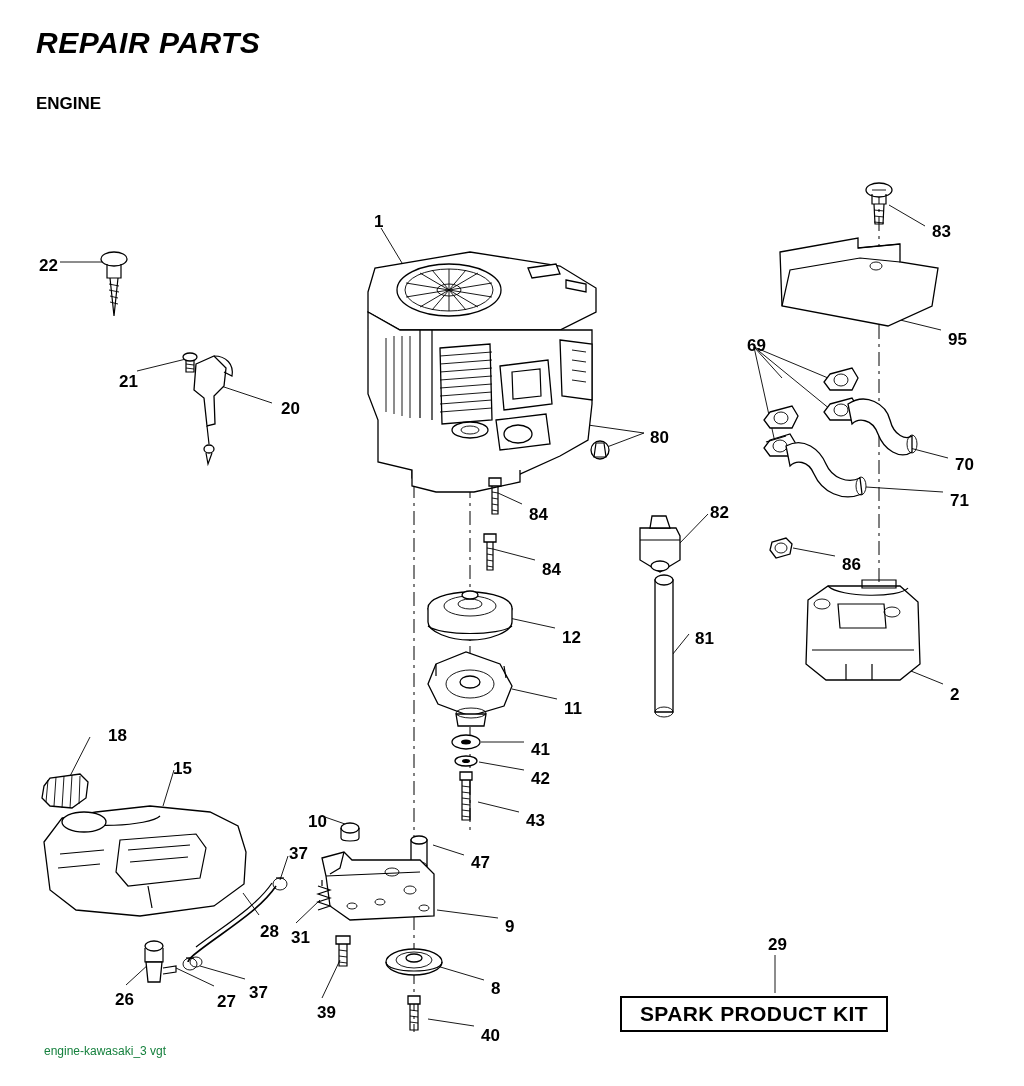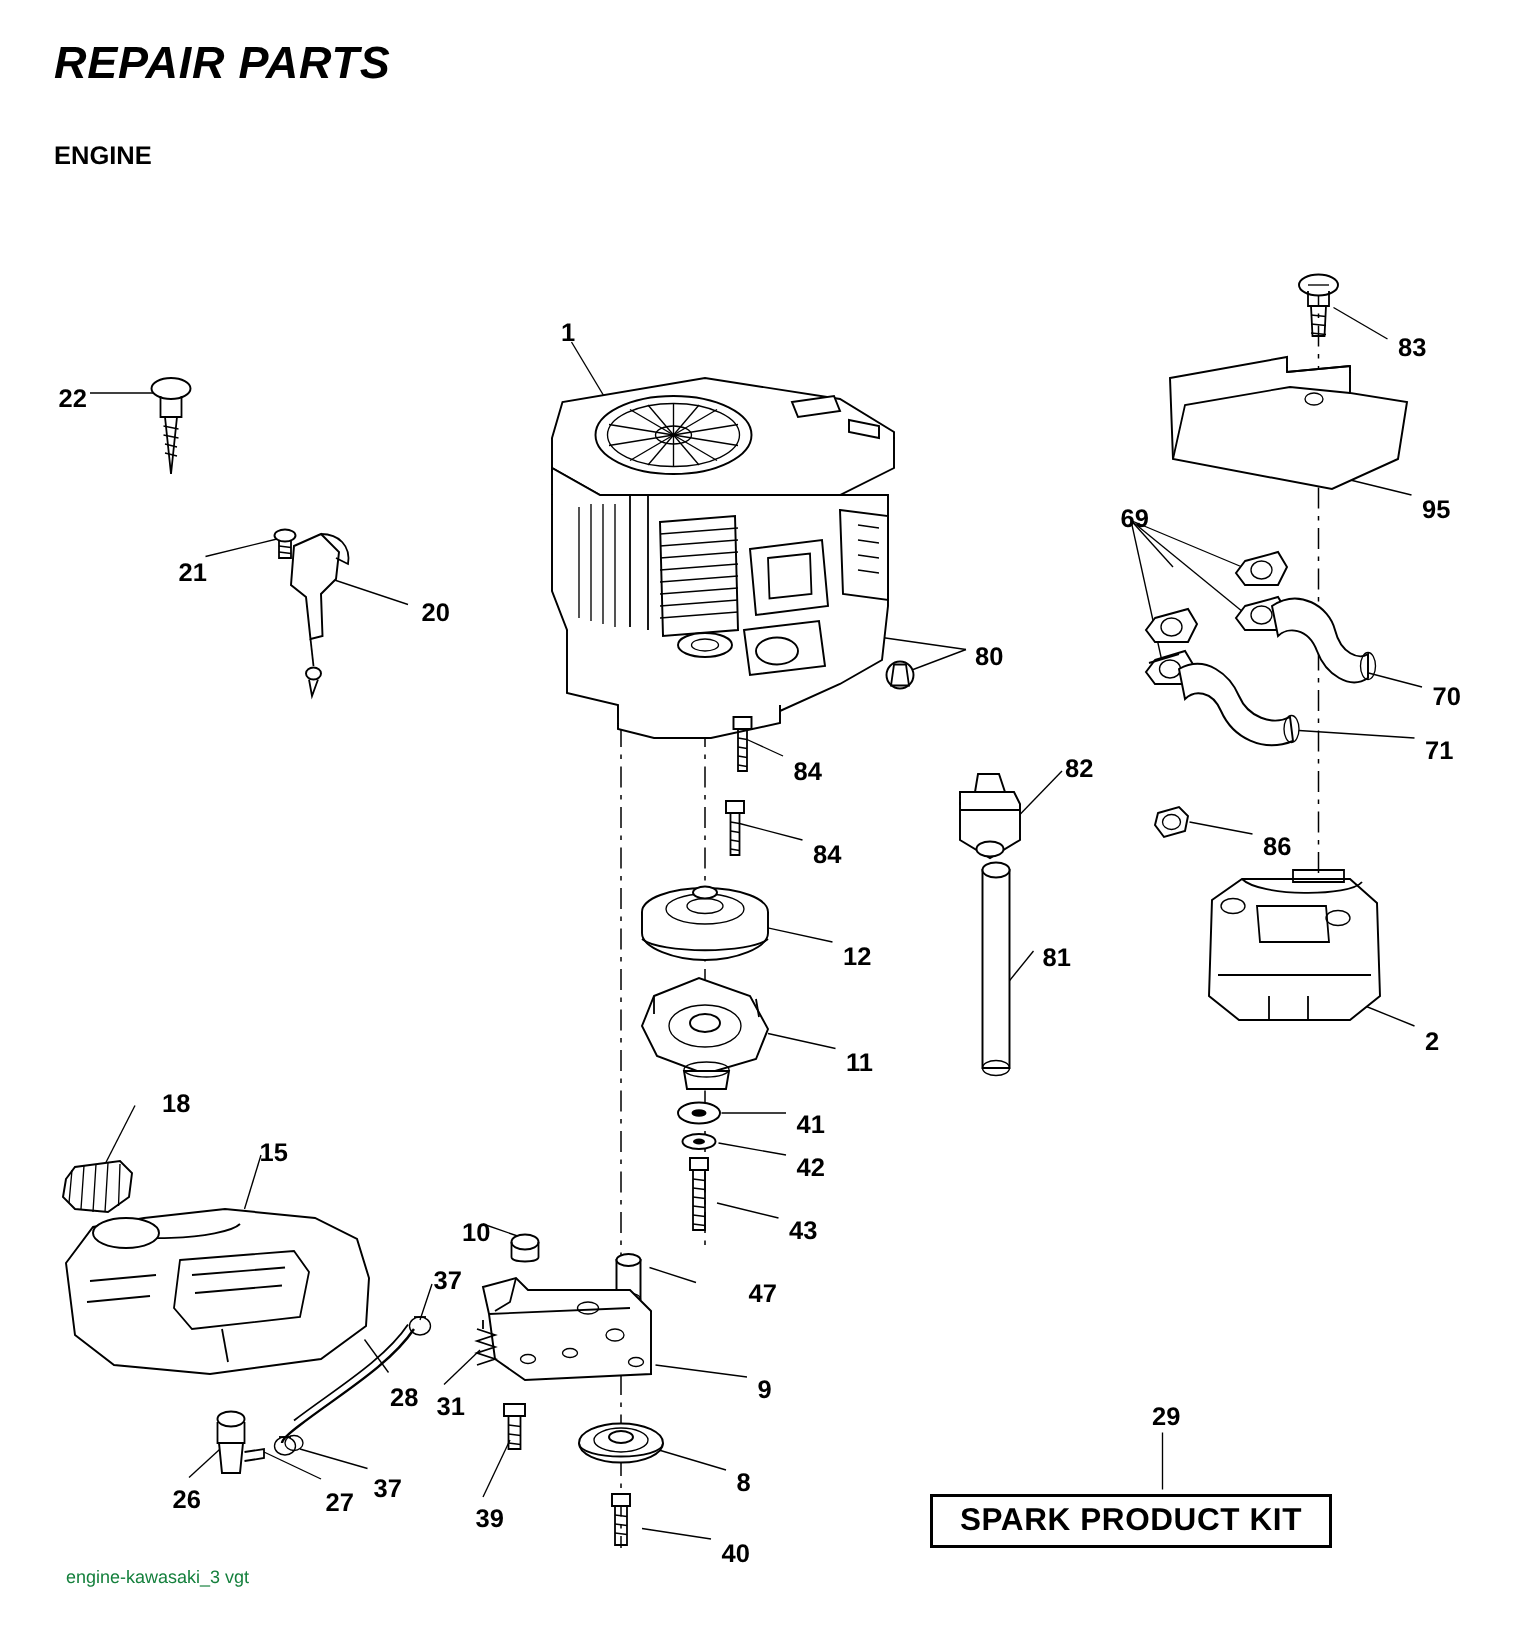--- a/index.html
+++ b/index.html
@@ -476,21 +476,21 @@
   <div class="cal" style="left:217px; top:993px;">27</div>
   <div class="cal" style="left:260px; top:923px;">28</div>
   <div class="cal" style="left:291px; top:929px;">31</div>
   <div class="cal" style="left:289px; top:845px;">37</div>
   <div class="cal" style="left:249px; top:984px;">37</div>
   <div class="cal" style="left:317px; top:1004px;">39</div>
   <div class="cal" style="left:481px; top:1027px;">40</div>
   <div class="cal" style="left:531px; top:741px;">41</div>
   <div class="cal" style="left:531px; top:770px;">42</div>
   <div class="cal" style="left:526px; top:812px;">43</div>
-  <div class="cal" style="left:471px; top:854px;margin-left:28px;">47</div>
+  <div class="cal" style="left:471px; top:854px;">47</div>
   <div class="cal" style="left:948px; top:331px;">95</div>
   <div class="cal" style="left:747px; top:337px;">69</div>
   <div class="cal" style="left:955px; top:456px;">70</div>
   <div class="cal" style="left:950px; top:492px;">71</div>
   <div class="cal" style="left:650px; top:429px;">80</div>
   <div class="cal" style="left:695px; top:630px;">81</div>
   <div class="cal" style="left:710px; top:504px;">82</div>
   <div class="cal" style="left:932px; top:223px;">83</div>
   <div class="cal" style="left:529px; top:506px;">84</div>
   <div class="cal" style="left:542px; top:561px;">84</div>

